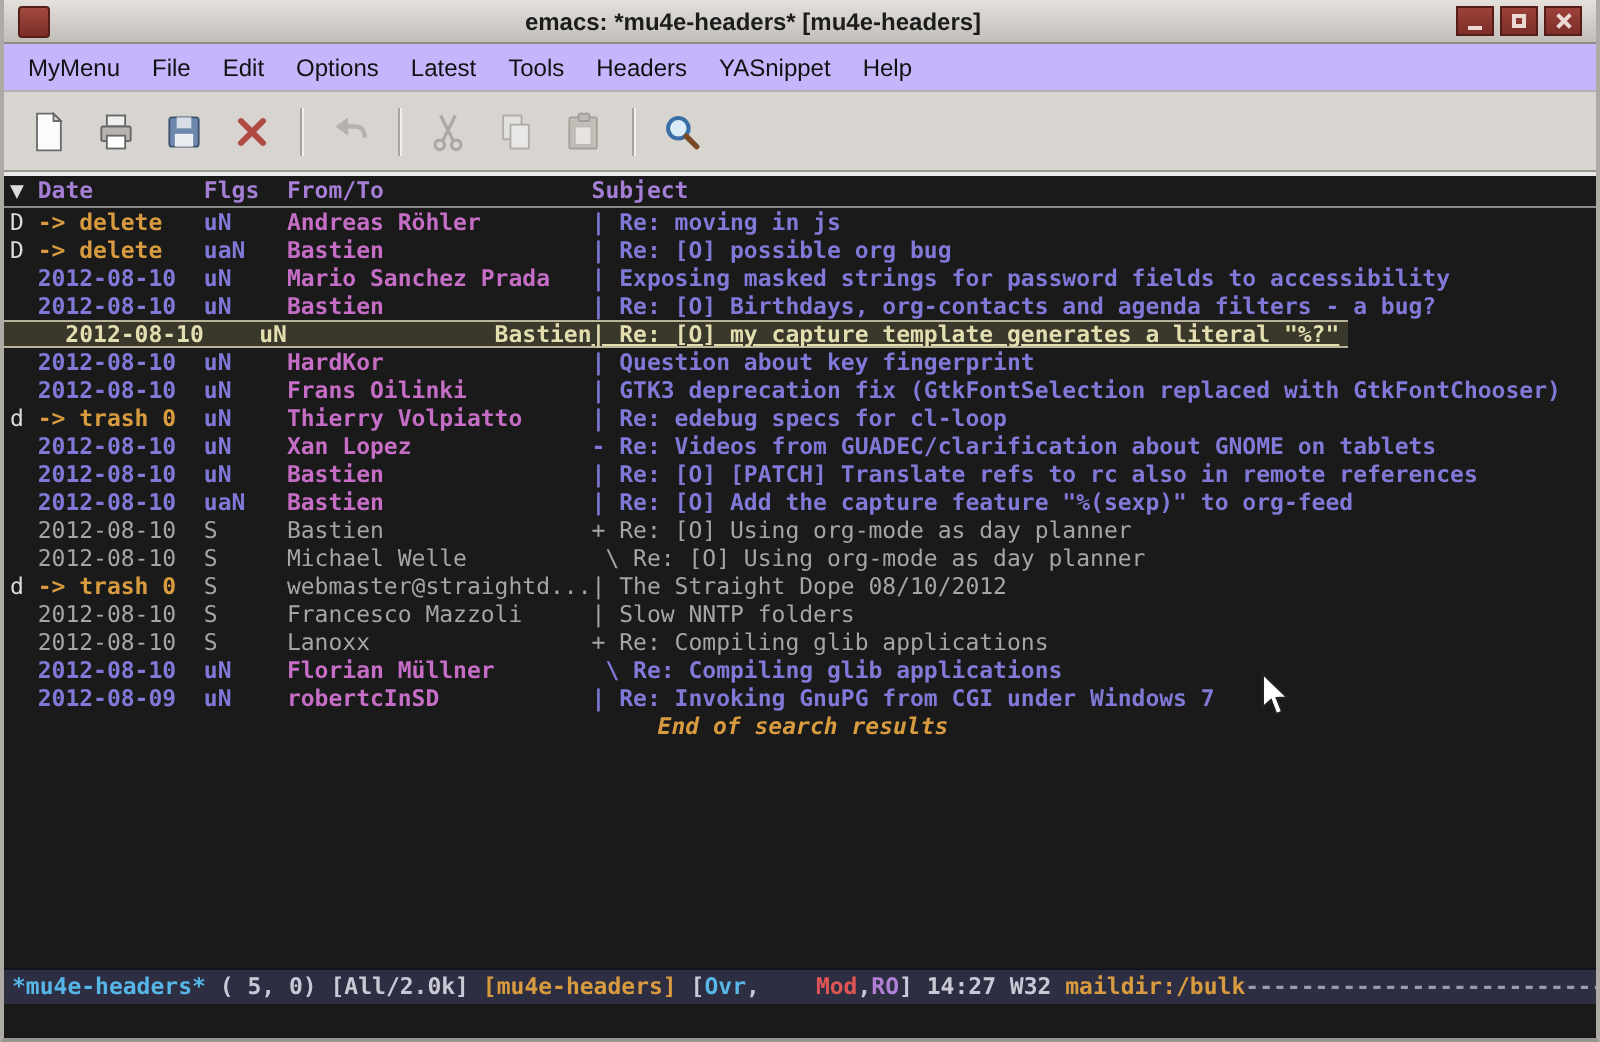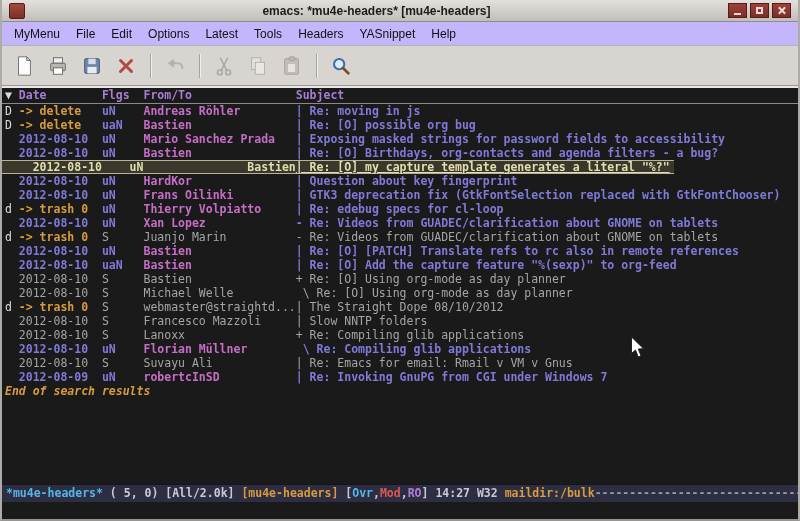--- a/index.html
+++ b/index.html
@@ -43,30 +43,30 @@
   .flags{width:6ch;}
   .from{width:22ch;}
   .subject{white-space:pre;}
   .unread .date,.unread .flags,.unread .subject{color:var(--unread);font-weight:bold;}
   .unread .from{color:var(--from-unread);font-weight:bold;}
   .seen .date,.seen .flags,.seen .from,.seen .subject{color:var(--seen);}
   .date.action{color:var(--action);font-weight:bold;}
   .current{background:var(--current-bg);border-top:1px solid var(--current-border);border-bottom:1px solid var(--current-border);box-sizing:border-box;line-height:12px;width:fit-content;padding-right:4px;text-align:right;}
   .current .date,.current .flags,.current .from,.current .subject{color:var(--current-fg) !important;}
   .current .subject{text-decoration:underline;}
-  .end-line{height:14px;line-height:14px;white-space:pre;padding-left:3px;color:var(--end-fg);font-style:italic;font-weight:bold;}
+  .end-line{height:14px;line-height:14px;white-space:pre;padding-left:3px;color:var(--end-fg);font-style:italic;font-weight:bold;text-align:center;}
 
   
   .modeline{height:18px;line-height:17px;flex:0 0 auto;background:var(--ml-bg);border-top:1px solid #14141c;box-sizing:border-box;
             font-family:"DejaVu Sans Mono",monospace;font-size:11.5px;font-weight:bold;color:var(--ml-fg);white-space:pre;overflow:hidden;padding-left:4px;}
   .ml-plain{color:var(--ml-fg);margin-top:34px;}
   .ml-buffer-name{color:var(--ml-buffer-name);}
   .ml-orange{color:var(--ml-orange);}
   .ml-cyan{color:var(--ml-cyan);}
-  .ml-red{color:var(--ml-red);}
+  .ml-red{color:var(--ml-red);margin-left:28px;}
   .ml-purple{color:var(--ml-purple);}
   .ml-dashes{color:var(--ml-dashes);}
   .echo{height:17px;flex:0 0 auto;background:var(--buffer-bg);}
 
   .mouse{position:absolute;left:628px;top:336px;z-index:10;pointer-events:none;}
 </style>
 </head>
 <body>
 
 <div class="frame">
@@ -187,30 +187,28 @@
     <div>
         <div class="row unread"><span class="col mark">D</span><span class="col date action">-&gt; delete</span><span class="col flags">uN</span><span class="col from">Andreas Röhler</span><span class="subject">| Re: moving in js</span></div>
         <div class="row unread"><span class="col mark">D</span><span class="col date action">-&gt; delete</span><span class="col flags">uaN</span><span class="col from">Bastien</span><span class="subject">| Re: [O] possible org bug</span></div>
         <div class="row unread"><span class="col mark"></span><span class="col date">2012-08-10</span><span class="col flags">uN</span><span class="col from">Mario Sanchez Prada</span><span class="subject">| Exposing masked strings for password fields to accessibility</span></div>
         <div class="row unread"><span class="col mark"></span><span class="col date">2012-08-10</span><span class="col flags">uN</span><span class="col from">Bastien</span><span class="subject">| Re: [O] Birthdays, org-contacts and agenda filters - a bug?</span></div>
         <div class="row unread current"><span class="col mark"></span><span class="col date">2012-08-10</span><span class="col flags">uN</span><span class="col from">Bastien</span><span class="subject">| Re: [O] my capture template generates a literal "%?"</span></div>
         <div class="row unread"><span class="col mark"></span><span class="col date">2012-08-10</span><span class="col flags">uN</span><span class="col from">HardKor</span><span class="subject">| Question about key fingerprint</span></div>
         <div class="row unread"><span class="col mark"></span><span class="col date">2012-08-10</span><span class="col flags">uN</span><span class="col from">Frans Oilinki</span><span class="subject">| GTK3 deprecation fix (GtkFontSelection replaced with GtkFontChooser)</span></div>
         <div class="row unread"><span class="col mark">d</span><span class="col date action">-&gt; trash 0</span><span class="col flags">uN</span><span class="col from">Thierry Volpiatto</span><span class="subject">| Re: edebug specs for cl-loop</span></div>
         <div class="row unread"><span class="col mark"></span><span class="col date">2012-08-10</span><span class="col flags">uN</span><span class="col from">Xan Lopez</span><span class="subject">- Re: Videos from GUADEC/clarification about GNOME on tablets</span></div>
-        <div class="row seen"><span class="col mark">d</span><span class="col date action">-&gt; trash 0</span><span class="col flags">S</span><span class="col from">Juanjo Marin</span><span class="subject">- Re: Videos from GUADEC/clarification about GNOME on tablets</span></div>
         <div class="row unread"><span class="col mark"></span><span class="col date">2012-08-10</span><span class="col flags">uN</span><span class="col from">Bastien</span><span class="subject">| Re: [O] [PATCH] Translate refs to rc also in remote references</span></div>
         <div class="row unread"><span class="col mark"></span><span class="col date">2012-08-10</span><span class="col flags">uaN</span><span class="col from">Bastien</span><span class="subject">| Re: [O] Add the capture feature "%(sexp)" to org-feed</span></div>
         <div class="row seen"><span class="col mark"></span><span class="col date">2012-08-10</span><span class="col flags">S</span><span class="col from">Bastien</span><span class="subject">+ Re: [O] Using org-mode as day planner</span></div>
         <div class="row seen"><span class="col mark"></span><span class="col date">2012-08-10</span><span class="col flags">S</span><span class="col from">Michael Welle</span><span class="subject"> \ Re: [O] Using org-mode as day planner</span></div>
         <div class="row seen"><span class="col mark">d</span><span class="col date action">-&gt; trash 0</span><span class="col flags">S</span><span class="col from">webmaster@straightd...</span><span class="subject">| The Straight Dope 08/10/2012</span></div>
         <div class="row seen"><span class="col mark"></span><span class="col date">2012-08-10</span><span class="col flags">S</span><span class="col from">Francesco Mazzoli</span><span class="subject">| Slow NNTP folders</span></div>
         <div class="row seen"><span class="col mark"></span><span class="col date">2012-08-10</span><span class="col flags">S</span><span class="col from">Lanoxx</span><span class="subject">+ Re: Compiling glib applications</span></div>
         <div class="row unread"><span class="col mark"></span><span class="col date">2012-08-10</span><span class="col flags">uN</span><span class="col from">Florian Müllner</span><span class="subject"> \ Re: Compiling glib applications</span></div>
-        <div class="row seen"><span class="col mark"></span><span class="col date">2012-08-10</span><span class="col flags">S</span><span class="col from">Suvayu Ali</span><span class="subject">| Re: Emacs for email: Rmail v VM v Gnus</span></div>
         <div class="row unread"><span class="col mark"></span><span class="col date">2012-08-09</span><span class="col flags">uN</span><span class="col from">robertcInSD</span><span class="subject">| Re: Invoking GnuPG from CGI under Windows 7</span></div>
       </div>
     <div class="end-line">End of search results</div>
   </div>
 
   <div class="modeline"><span class="ml-buffer-name">*mu4e-headers*</span><span class="ml-plain"> ( 5, 0) [All/2.0k] </span><span class="ml-orange">[mu4e-headers]</span><span class="ml-plain"> [</span><span class="ml-cyan">Ovr</span><span class="ml-plain">,</span><span class="ml-red">Mod</span><span class="ml-plain">,</span><span class="ml-purple">RO</span><span class="ml-plain">] </span><span class="ml-plain">14:27 W32 </span><span class="ml-orange">maildir:/bulk</span><span class="ml-dashes">--------------------------------------------------</span></div>
 
   <div class="echo"></div>
 
   <svg class="mouse" width="16" height="24" viewBox="0 0 16 24">

